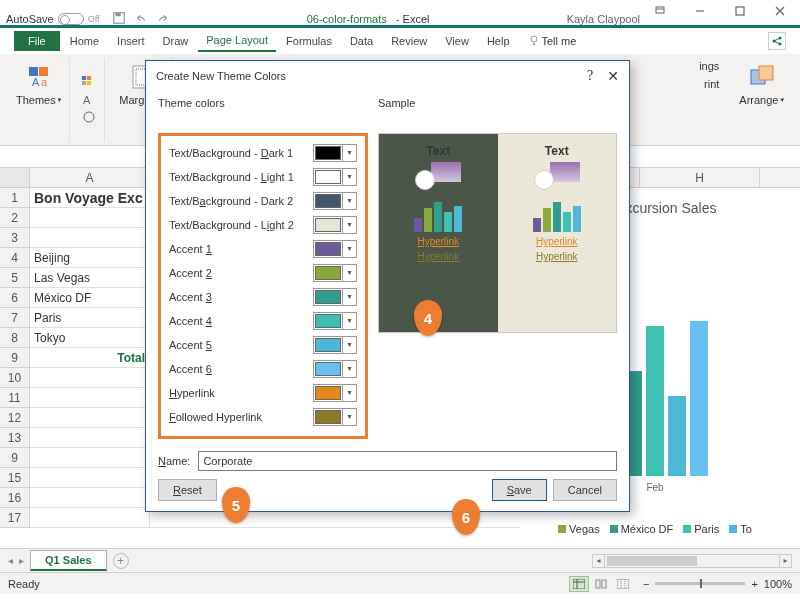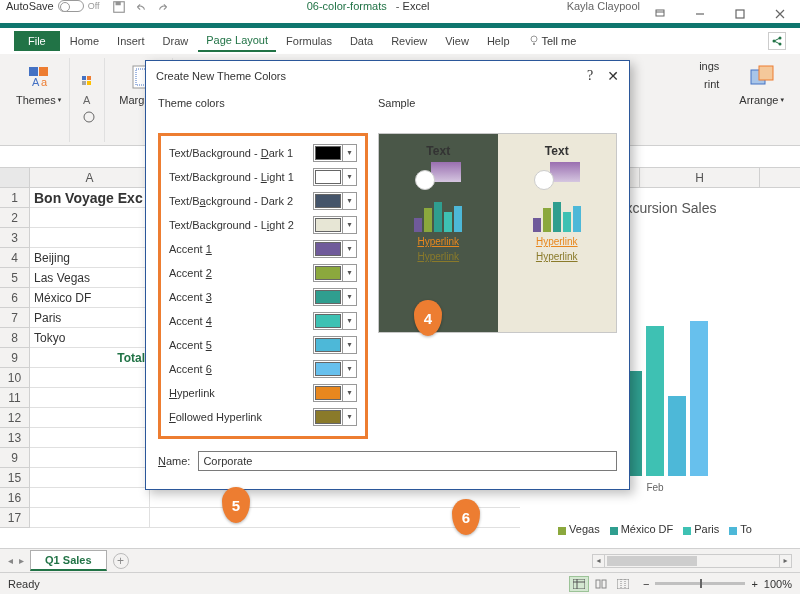--- a/index.html
+++ b/index.html
@@ -1,18 +1,18 @@
 <!DOCTYPE html>
 <html><head>
 <meta charset="utf-8">
 <style>
 *{box-sizing:border-box;margin:0;padding:0;font-family:"Segoe UI",Arial,sans-serif;font-size:11px;color:#333}
 body{background:#fff;overflow:hidden;width:800px;height:600px}
 
-.titlebar{height:28px;background:#fff;display:flex;align-items:flex-start;border-bottom:5px solid #0f766e}
+.titlebar{height:28px;background:#fff;display:flex;align-items:flex-end;border-bottom:3px solid #0f766e}
 .autosave{display:flex;align-items:center;gap:4px;margin-left:6px;color:#666}
 .toggle{width:26px;height:12px;border:1px solid #999;border-radius:6px;position:relative;background:#fff}
 .toggle::after{content:"";width:8px;height:8px;border:1px solid #999;border-radius:50%;position:absolute;top:1px;left:1px;background:#fff}
 .qattools{display:flex;gap:8px;margin-left:12px;align-items:center}
 .qaticon{width:14px;height:14px;opacity:.7}
 .titlecenter{flex:1;text-align:center;color:#555}
 .titlecenter .fname{color:#217346;margin-right:6px}
 .usern{color:#666;}
 .winbtns{display:flex}
 .winbtn{width:40px;height:28px;display:flex;align-items:center;justify-content:center;color:#666}
@@ -98,21 +98,21 @@
 .viewbtn.active{background:#d4e8d1;border-color:#9cc398}
 .zoom{display:flex;align-items:center;gap:6px}
 .zslider{width:90px;height:3px;background:#c0c0c0;position:relative}
 .zslider::after{content:"";position:absolute;left:50%;top:-3px;width:2px;height:9px;background:#666}
 
 .chartbox{position:absolute;top:22px;left:520px;width:270px;height:340px;background:#fff}
 .chartbox .ctitle{text-align:center;font-size:14px;color:#555;padding:10px 0}
 .chartbars{display:flex;gap:4px;justify-content:center;align-items:flex-end;height:220px;margin-top:30px}
 .cbar{width:18px}
 .legend{display:flex;gap:10px;justify-content:center;font-size:10px;margin-top:30px;flex-wrap:wrap}
-.legend span{display:flex;align-items:flex-end;gap:3px}
+.legend span{display:flex;align-items:center;gap:3px}
 .lsq{width:8px;height:8px}
 u{text-decoration:underline}
 </style>
 </head>
 <body>
 
 <div class="titlebar">
   <div class="autosave">
     <span>AutoSave</span>
     <div class="toggle"></div>
@@ -502,20 +502,26 @@
           <div class="hyper" style="color:#8a7a2a">Hyperlink</div>
         </div>
       </div>
     </div>
   </div>
   <div class="mbottom">
     <div class="namerow">
       <span><u>N</u>ame:</span>
       <input type="text" value="Corporate" style="">
     </div>
+    <div class="btnrow">
+      <button class="dlgbtn"><u>R</u>eset</button>
+      <span class="sp"></span>
+      <button class="dlgbtn primary"><u>S</u>ave</button>
+      <button class="dlgbtn">Cancel</button>
+    </div>
   </div>
 </div>
 
 <div class="callout" style="top:300px;left:414px">4</div>
 <div class="callout" style="top:487px;left:222px">5</div>
 <div class="callout" style="top:499px;left:452px">6</div>
 
 <div class="sheettabs">
   <span class="stbtn">◂</span>
   <span class="stbtn">▸</span>

